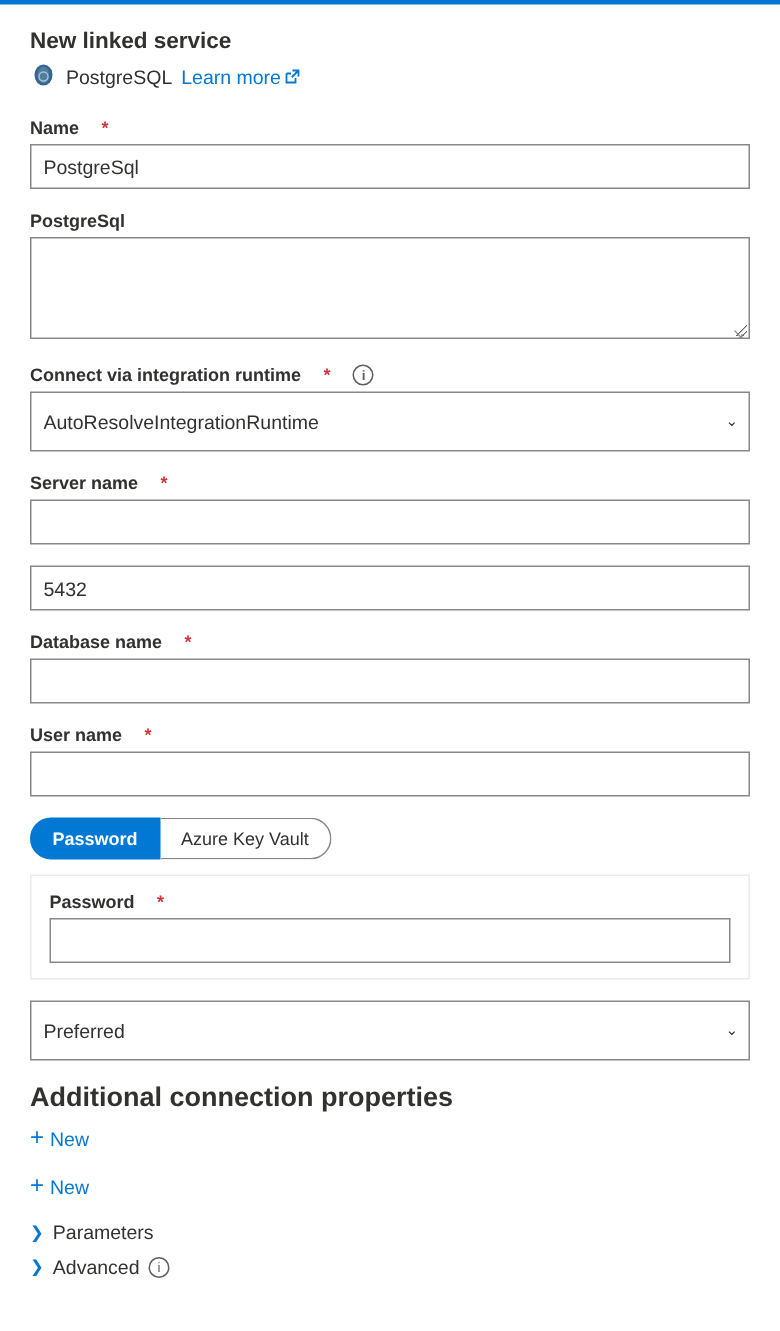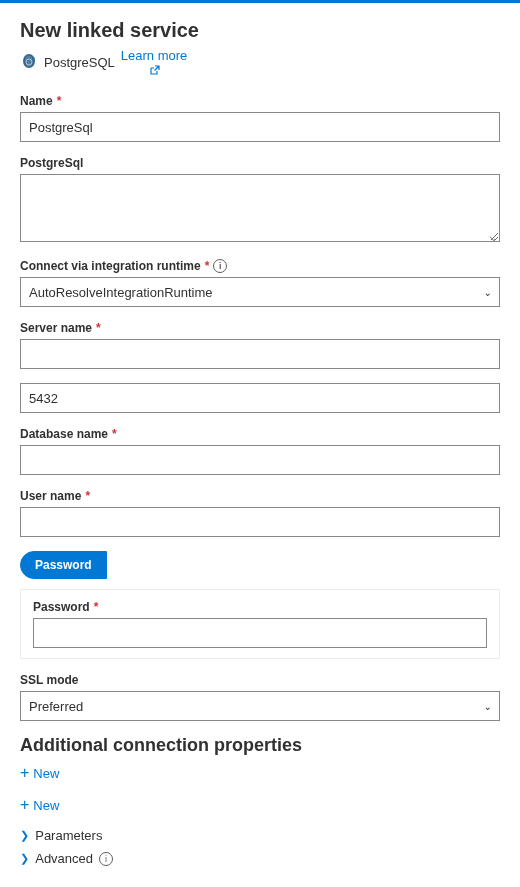--- a/index.html
+++ b/index.html
@@ -16,21 +16,21 @@
     .top-border {
       height: 3px;
       background: #0078d4;
     }
     .panel {
       flex: 1;
       padding: 16px 20px 0 20px;
       overflow-y: auto;
     }
     .panel-title {
-      font-size: 20px;
+      font-size: 15px;
       font-weight: 600;
       color: #323130;
       margin-bottom: 6px;
     }
     .service-header {
       display: flex;
       align-items: center;
       gap: 6px;
       margin-bottom: 18px;
       font-size: 13px;
@@ -38,29 +38,28 @@
     .postgres-icon {
       width: 18px;
       height: 18px;
     }
     .learn-more {
       color: #0078d4;
       text-decoration: none;
       display: flex;
       align-items: center;
       gap: 2px;
-      flex-direction: column;
     }
     .form-group {
       margin-bottom: 14px;
     }
     .form-label {
       display: flex;
       align-items: center;
-      gap: 4px;
+      gap: 15px;
       font-size: 12px;
       font-weight: 600;
       color: #323130;
       margin-bottom: 4px;
     }
     .required-star {
       color: #d13438;
     }
     .info-icon {
       width: 14px;
@@ -94,21 +93,21 @@
       outline: none;
       resize: vertical;
       background: #fff;
     }
     .form-select-wrapper {
       position: relative;
       width: 100%;
     }
     .form-select {
       width: 100%;
-      height: 30px;
+      height: 40px;
       border: 1px solid #8a8886;
       padding: 4px 30px 4px 8px;
       font-size: 13px;
       color: #323130;
       outline: none;
       background: #fff;
       appearance: none;
       cursor: pointer;
     }
     .select-chevron {
@@ -287,36 +286,34 @@
   <div class="form-group">
     <div class="form-label">
       <span>User name</span>
       <span class="required-star">*</span>
     </div>
     <input class="form-input" type="text" value="" style="">
   </div>
 
   <div class="toggle-group">
     <button class="toggle-btn active">Password</button>
+    <button class="toggle-btn inactive">Azure Key Vault</button>
   </div>
 
   <div class="password-section">
     <div class="form-group" style="margin-bottom:0">
       <div class="form-label">
         <span>Password</span>
         <span class="required-star">*</span>
       </div>
       <input class="form-input" type="password" value="" style="">
     </div>
   </div>
 
   <div class="form-group" style="margin-top:14px">
-    <div class="form-label">
-      <span>SSL mode</span>
-    </div>
     <div class="form-select-wrapper">
       <select class="form-select">
         <option>Preferred</option>
         <option>Require</option>
         <option>Disable</option>
         <option>Allow</option>
         <option>VerifyCA</option>
         <option>VerifyFull</option>
       </select>
       <span class="select-chevron">⌄</span>

